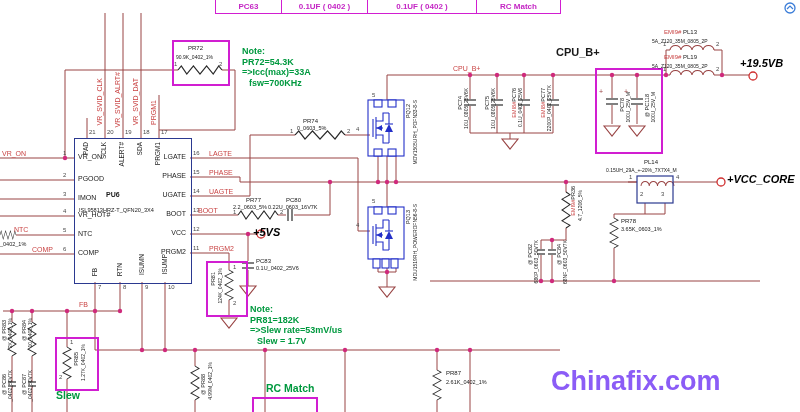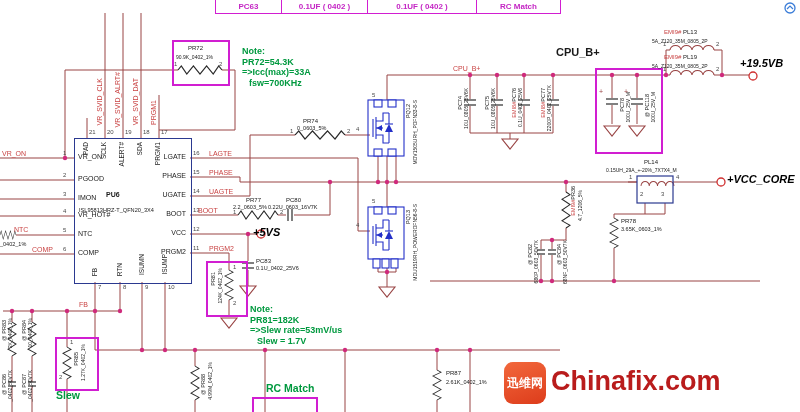--- a/index.html
+++ b/index.html
@@ -20,21 +20,21 @@
   .note div:nth-child(4){padding-left:7px;}
   .tbl{position:absolute;left:215px;top:0;width:344px;height:13px;display:flex;z-index:3;
        border:1.6px solid #d11ed1;border-top:none;}
   .tbl .cell{border-left:1.6px solid #d11ed1;color:#c425c4;font-weight:bold;font-size:8px;
        display:flex;align-items:center;justify-content:center;overflow:hidden;}
   .tbl .cell:first-child{border-left:none;}
   .icbox{position:absolute;left:74px;top:138px;width:116px;height:144px;border:1.6px solid #2b3990;z-index:2;}
   .wm-logo{position:absolute;left:504px;top:362px;width:42px;height:42px;border-radius:9px;z-index:4;
        background:linear-gradient(160deg,#f2683c,#dd3c1b);display:flex;align-items:center;justify-content:center;
        color:#fff;font-weight:bold;font-size:12px;letter-spacing:0px;}
-  .wm-site{position:absolute;left:551px;top:366px;z-index:4;font-weight:bold;font-size:27px;color:#b91c1c;}
+  .wm-site{position:absolute;left:551px;top:366px;z-index:4;font-weight:bold;font-size:27px;color:#8b5cf6;}
 </style>
 </head>
 <body>
 
 <div id="stage">
 
   <svg id="gfx" width="800" height="412" viewBox="0 0 800 412">
     <defs>
       <path id="rz" d="M0,0 L3,-4 L8,4 L14,-4 L20,4 L26,-4 L32,4 L37,-4 L40,0" fill="none"></path>
       <path id="gnd" d="M-8,0 H8 L0,10 Z" fill="none"></path>
@@ -492,18 +492,15 @@
   <div class="t v s5" style="left:7px;top:370px;">_0402_50V7K</div>
   <div class="t v s55" style="left:21px;top:374px;">@ PC87</div>
   <div class="t v s5" style="left:27px;top:370px;">_0402_50V7K</div>
   <div class="t s55" style="left:0px;top:241px;">_0402_1%</div>
 
   <div class="t v s55" style="left:200px;top:374px;">@ PR88</div>
   <div class="t v s5" style="left:207px;top:362px;">4.99M_0402_1%</div>
   <div class="t s6" style="left:446px;top:370px;">PR87</div>
   <div class="t s55" style="left:446px;top:379px;">2.61K_0402_1%</div>
 
-  <div class="wm-logo">
-    <span>迅维网</span>
-  </div>
   <div class="wm-site">Chinafix.com</div>
 
 </div>
 
 </body></html>

